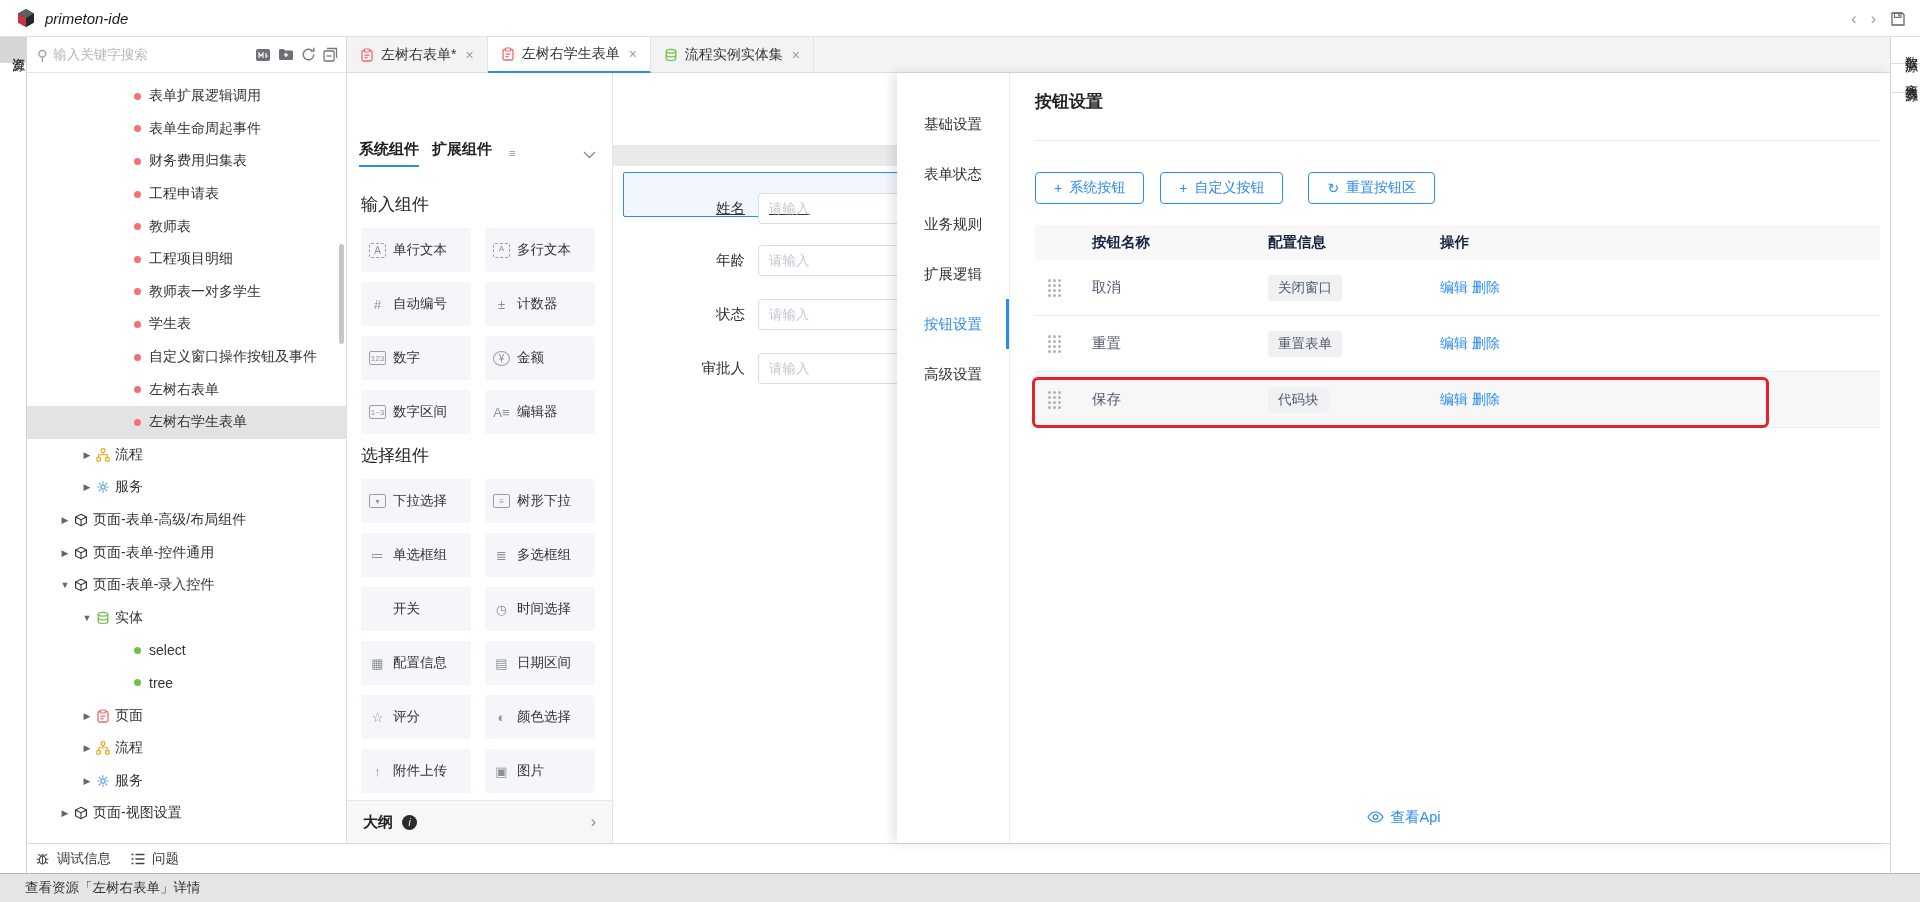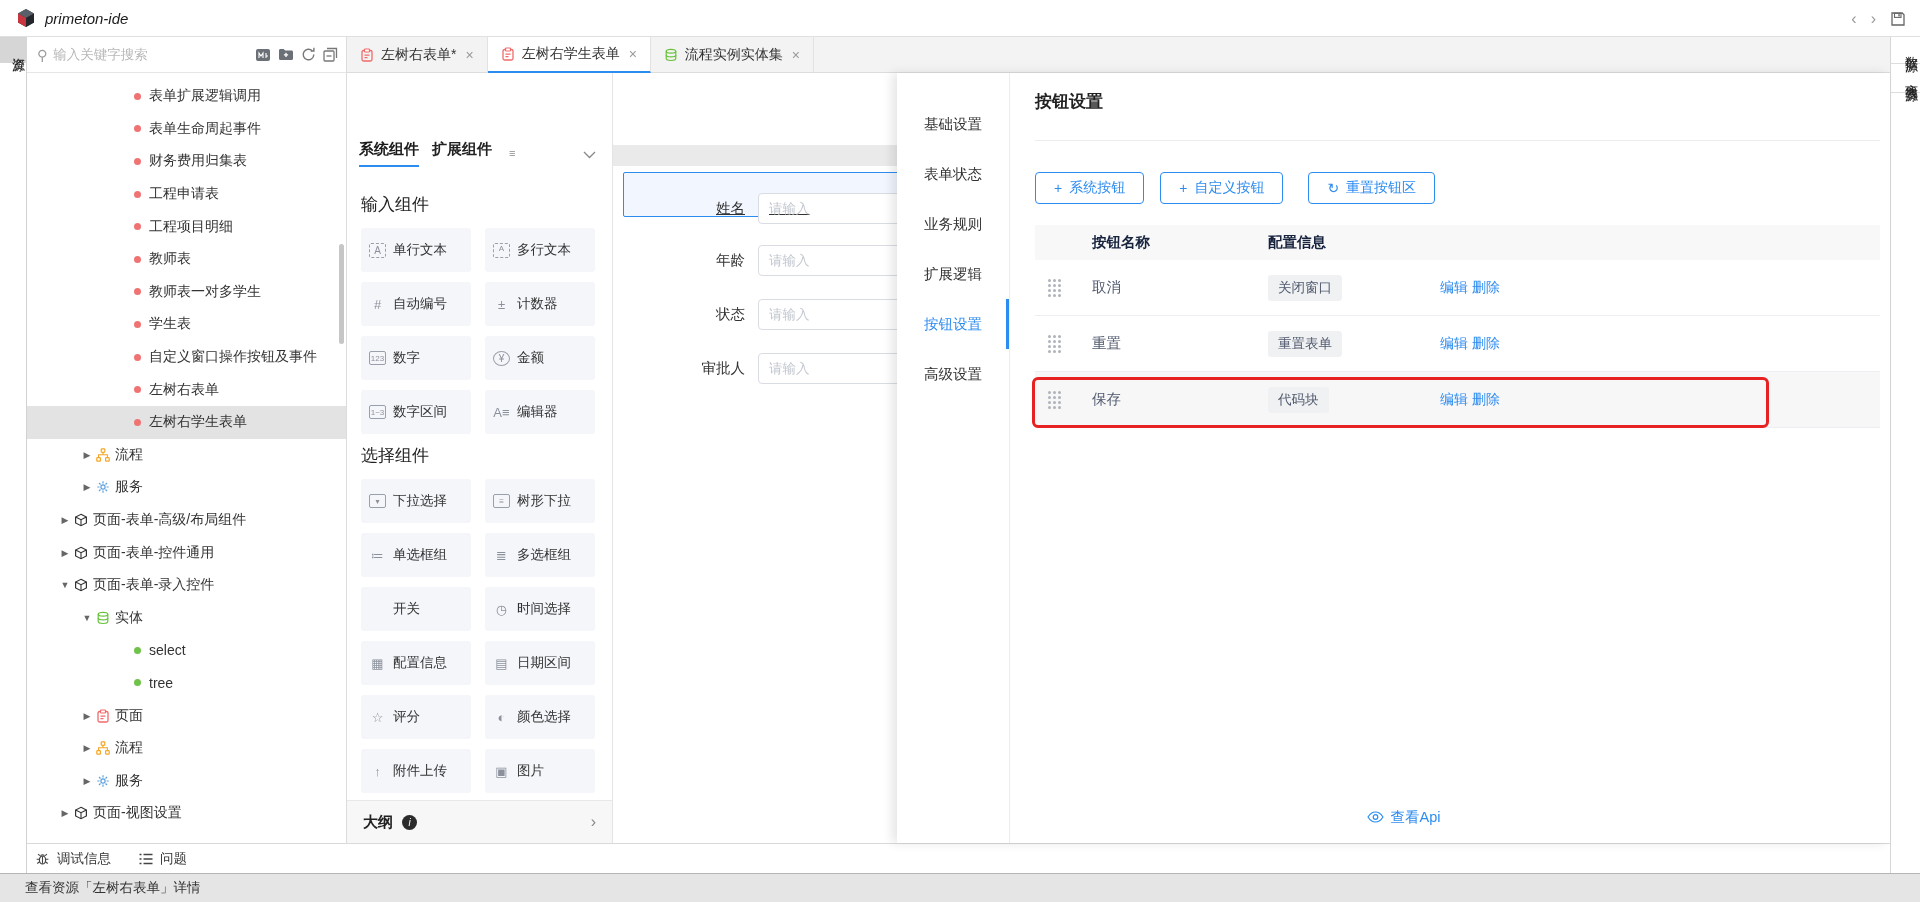--- a/index.html
+++ b/index.html
@@ -118,21 +118,21 @@
   .api-link { position:absolute; left:25px; bottom:16px; width:737px; display:flex; align-items:center; justify-content:center;
     gap:7px; color:#2d8cf0; font-size:14.5px; cursor:pointer; }
 
   
   .right-rail { position:absolute; right:0; top:37px; width:30px; height:836px; background:#fff; border-left:1px solid #d7d7d7; }
   .rr-tab { width:100%; padding:9px 0 11px; border-bottom:1px solid #dddddd; writing-mode:vertical-rl; text-orientation:upright;
     font-size:13px; color:#222; text-align:center; letter-spacing:2px; cursor:pointer; }
 
   
   .panelbar { position:absolute; left:27px; top:843px; width:1863px; height:30px; background:#fff;
-    border-top:1px solid #d9d9d9; display:flex; align-items:center; gap:28px; padding-left:8px; }
+    border-top:1px solid #d9d9d9; display:flex; align-items:center; gap:20px; padding-left:8px; }
   .pb-item { display:flex; align-items:center; gap:7px; font-size:13.5px; color:#333; cursor:pointer; }
   .statusbar { position:absolute; left:0; top:873px; width:1920px; height:29px; background:#e5e5e5;
     border-top:1px solid #b5b5b5; display:flex; align-items:center; padding-left:25px; font-size:13.5px; color:#333; }
 </style>
 </head>
 <body>
 
 <div class="stage">
 
   <div class="titlebar">
@@ -221,28 +221,28 @@
           <span class="ticon">
             <span class="dot" style="background:#f07373"></span>
           </span>
           <span class="tlabel">工程申请表</span>
         </div>
         <div class="tree-item lvl3">
           <span class="arrow"></span>
           <span class="ticon">
             <span class="dot" style="background:#f07373"></span>
           </span>
+          <span class="tlabel">教师表</span>
+        </div>
+        <div class="tree-item lvl3">
+          <span class="arrow"></span>
+          <span class="ticon">
+            <span class="dot" style="background:#f07373"></span>
+          </span>
           <span class="tlabel">工程项目明细</span>
-        </div>
-        <div class="tree-item lvl3">
-          <span class="arrow"></span>
-          <span class="ticon">
-            <span class="dot" style="background:#f07373"></span>
-          </span>
-          <span class="tlabel">教师表</span>
         </div>
         <div class="tree-item lvl3">
           <span class="arrow"></span>
           <span class="ticon">
             <span class="dot" style="background:#f07373"></span>
           </span>
           <span class="tlabel">教师表一对多学生</span>
         </div>
         <div class="tree-item lvl3">
           <span class="arrow"></span>
@@ -584,20 +584,21 @@
             <button class="obtn">
               <span class="bic">↻</span>
               <span>重置按钮区</span>
             </button>
           </div>
         <div class="btable" id="btable">
             <div class="trow thead">
               <span class="cell"></span>
               <span class="cell">按钮名称</span>
               <span class="cell">配置信息</span>
+              <span class="cell">操作</span>
             </div>
             <div class="trow tbody-row">
               <span class="drag-handle">
                 <i></i>
                 <i></i>
                 <i></i>
                 <i></i>
                 <i></i>
                 <i></i>
                 <i></i>

